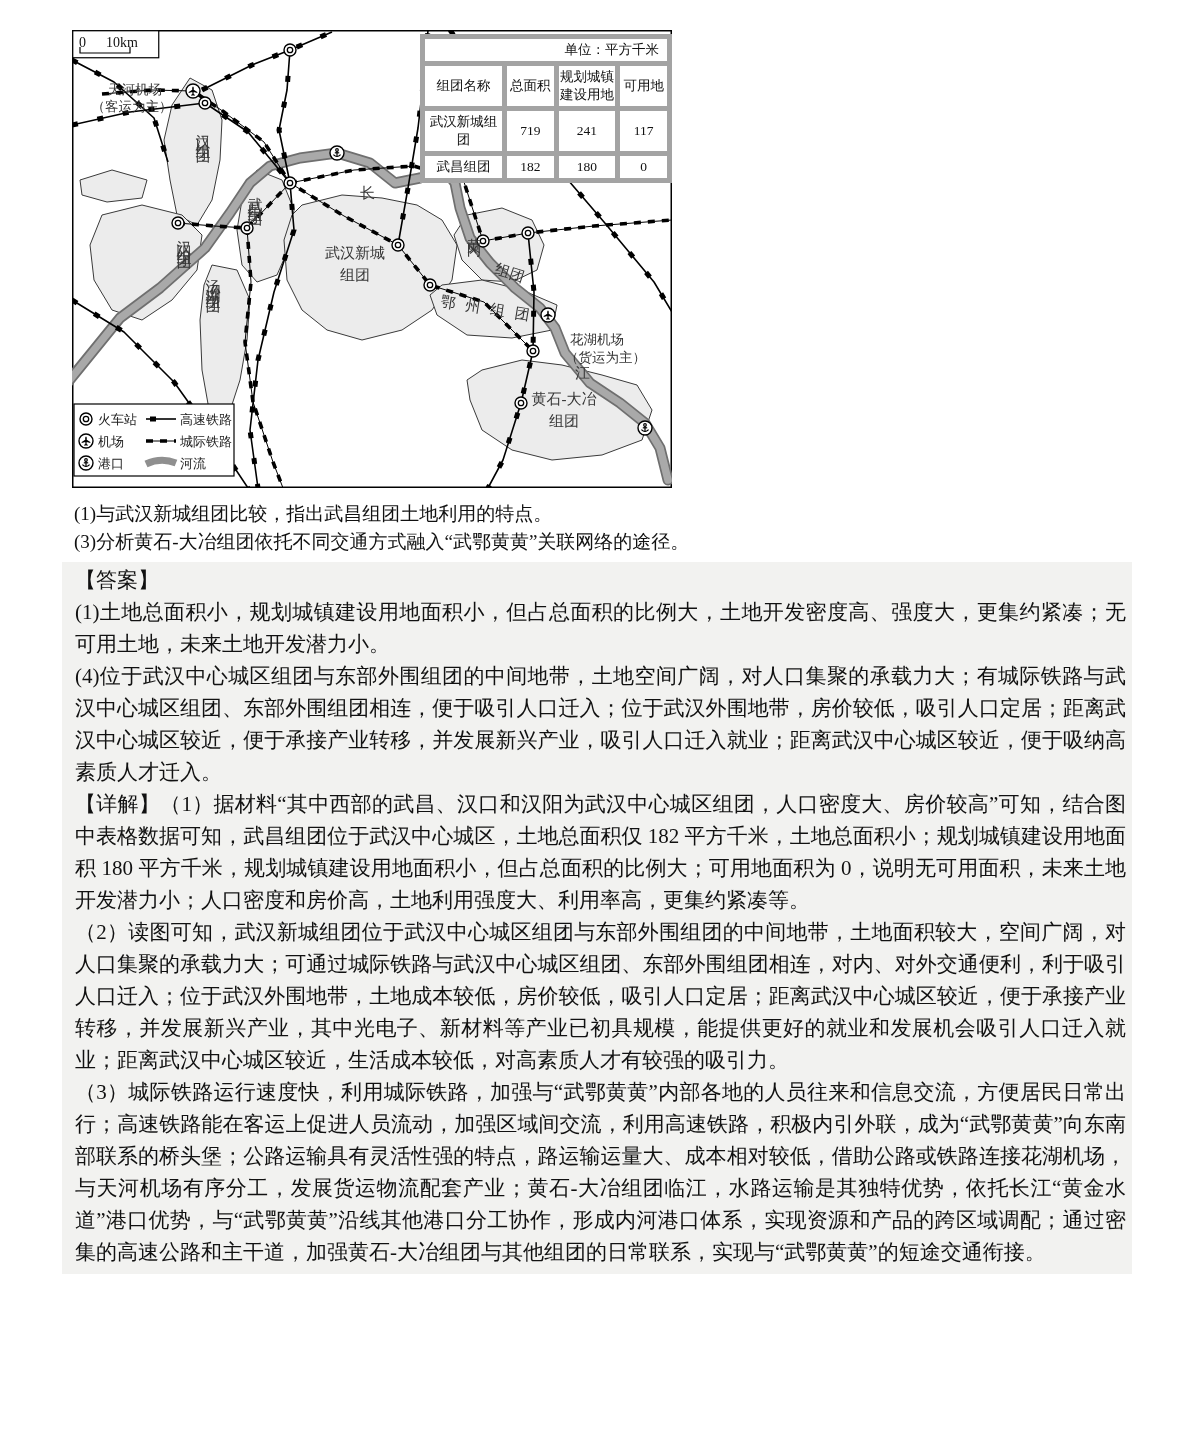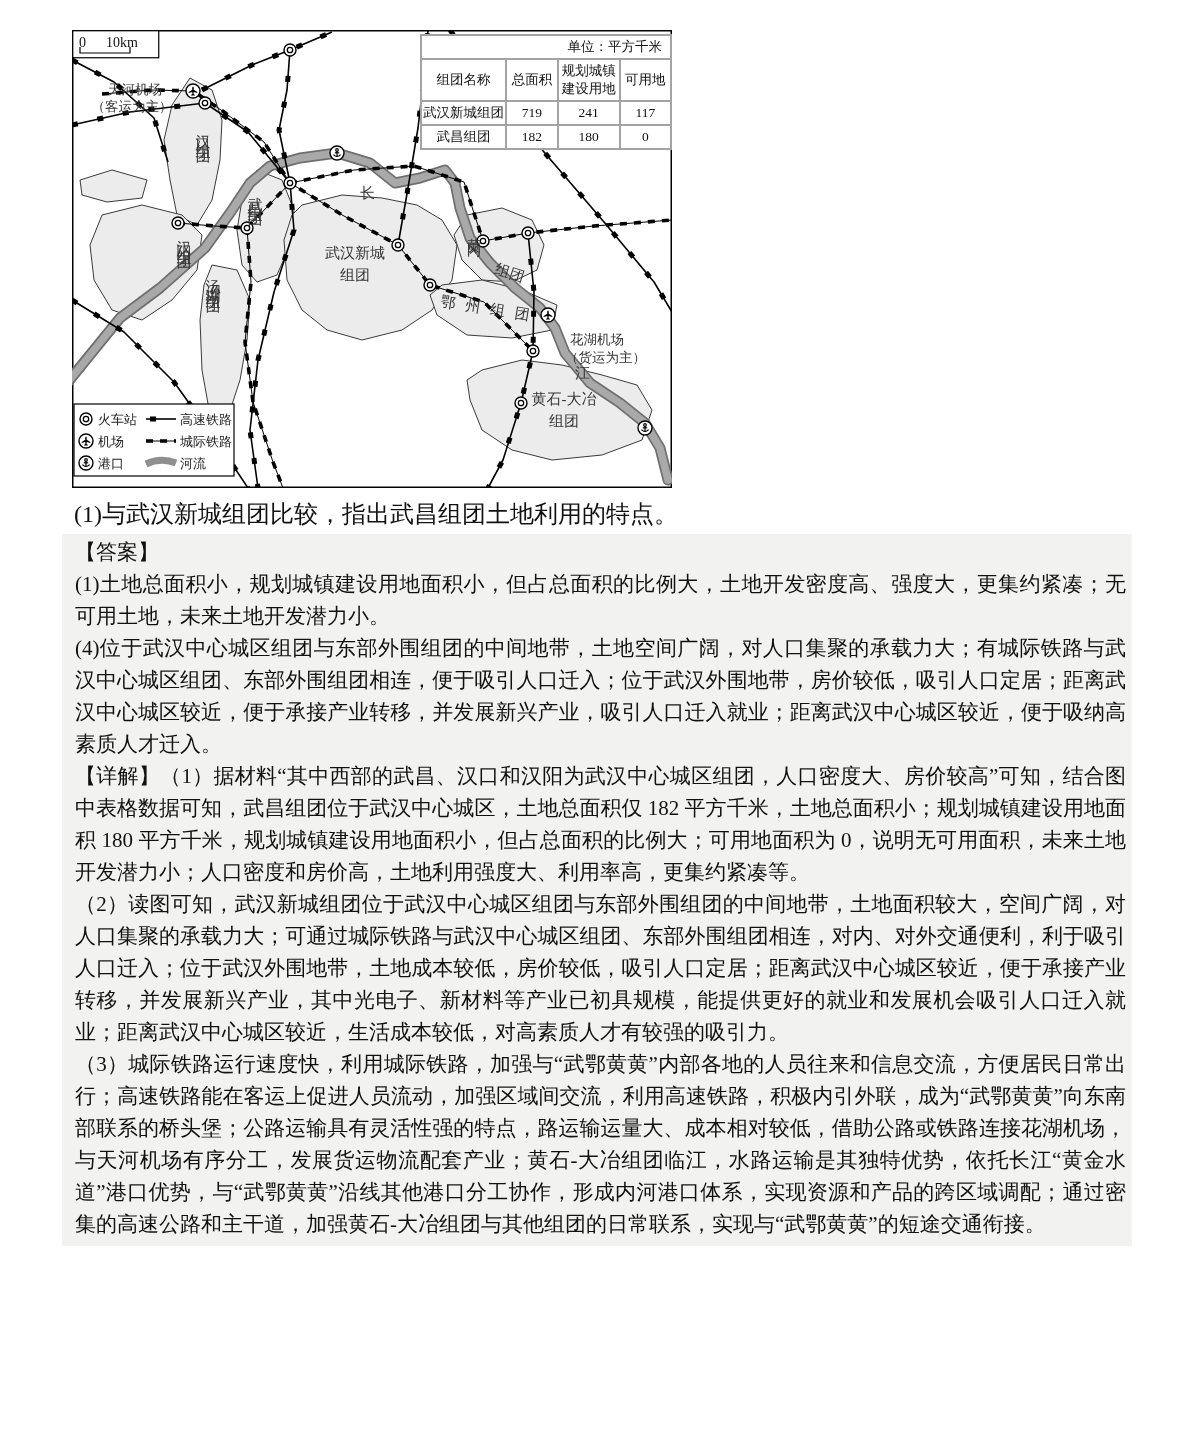--- a/index.html
+++ b/index.html
@@ -21,25 +21,25 @@
   .ic-dash { fill:none; stroke:#000; stroke-width:3.6; stroke-dasharray:7 7; }
   .maplabel { fill:#353535; font-size:15px; font-family:"Liberation Serif","DejaVu Serif",serif; }
   .vt { writing-mode:tb; letter-spacing:5px; }
   .small { font-size:13.5px; }
   .legend-box,.scale-box { fill:#fff; stroke:#000; stroke-width:1.2; }
   .legend-text { fill:#222; font-size:13px; }
   .thin { fill:none; stroke:#000; stroke-width:1.2; }
   
   .map-table { position:absolute; left:348px; top:4px; width:252px; background:#fff; }
   .map-table table { border-collapse:collapse; width:100%; font-size:13.5px; }
-  .map-table td,.map-table th { border:2px solid #a3a3a3; text-align:center; padding:2px 1px; font-weight:normal; color:#111;font-family:Liberation Serif, serif; }
+  .map-table td,.map-table th { border:5px solid #a3a3a3; text-align:center; padding:2px 1px; font-weight:normal; color:#111;font-family:Liberation Serif, serif; }
   .map-table .unit-cell { text-align:right; padding-right:8px; }
   .map-table th.wide { width:88px; } .map-table th.narrow { width:50px; } .map-table th.mid { width:62px; }
   
-  .questions { margin:12px 64px 0 74px; font-size:24px; line-height:28px; }
+  .questions { margin:12px 64px 0 74px; font-size:19px; line-height:28px; }
   .questions p { margin:0; }
   .answer-block {
     margin:6px 58px 0 62px; padding:2px 6px 6px 13px;
     background:#f2f2f0; font-size:21px; line-height:32px;
   }
   .answer-block p { margin:0; text-align:justify; }
 </style>
 </head>
 <body>
 
@@ -166,20 +166,21 @@
         <td>180</td>
         <td>0</td>
       </tr>
     </tbody>
       </table>
   </div>
 </div>
 
 <div class="questions">
   <p>(1)与武汉新城组团比较，指出武昌组团土地利用的特点。</p>
+  <p>(3)分析黄石-大冶组团依托不同交通方式融入“武鄂黄黄”关联网络的途径。</p>
 </div>
 
 <div class="answer-block">
   <p>【答案】</p>
   <p>(1)土地总面积小，规划城镇建设用地面积小，但占总面积的比例大，土地开发密度高、强度大，更集约紧凑；无可用土地，未来土地开发潜力小。</p>
   <p>(4)位于武汉中心城区组团与东部外围组团的中间地带，土地空间广阔，对人口集聚的承载力大；有城际铁路与武汉中心城区组团、东部外围组团相连，便于吸引人口迁入；位于武汉外围地带，房价较低，吸引人口定居；距离武汉中心城区较近，便于承接产业转移，并发展新兴产业，吸引人口迁入就业；距离武汉中心城区较近，便于吸纳高素质人才迁入。</p>
   <p><span>【详解】</span><span>（1）据材料“其中西部的武昌、汉口和汉阳为武汉中心城区组团，人口密度大、房价较高”可知，结合图中表格数据可知，武昌组团位于武汉中心城区，土地总面积仅 182 平方千米，土地总面积小；规划城镇建设用地面积 180 平方千米，规划城镇建设用地面积小，但占总面积的比例大；可用地面积为 0，说明无可用面积，未来土地开发潜力小；人口密度和房价高，土地利用强度大、利用率高，更集约紧凑等。</span></p>
   <p>（2）读图可知，武汉新城组团位于武汉中心城区组团与东部外围组团的中间地带，土地面积较大，空间广阔，对人口集聚的承载力大；可通过城际铁路与武汉中心城区组团、东部外围组团相连，对内、对外交通便利，利于吸引人口迁入；位于武汉外围地带，土地成本较低，房价较低，吸引人口定居；距离武汉中心城区较近，便于承接产业转移，并发展新兴产业，其中光电子、新材料等产业已初具规模，能提供更好的就业和发展机会吸引人口迁入就业；距离武汉中心城区较近，生活成本较低，对高素质人才有较强的吸引力。</p>
   <p>（3）城际铁路运行速度快，利用城际铁路，加强与“武鄂黄黄”内部各地的人员往来和信息交流，方便居民日常出行；高速铁路能在客运上促进人员流动，加强区域间交流，利用高速铁路，积极内引外联，成为“武鄂黄黄”向东南部联系的桥头堡；公路运输具有灵活性强的特点，路运输运量大、成本相对较低，借助公路或铁路连接花湖机场，与天河机场有序分工，发展货运物流配套产业；黄石-大冶组团临江，水路运输是其独特优势，依托长江“黄金水道”港口优势，与“武鄂黄黄”沿线其他港口分工协作，形成内河港口体系，实现资源和产品的跨区域调配；通过密集的高速公路和主干道，加强黄石-大冶组团与其他组团的日常联系，实现与“武鄂黄黄”的短途交通衔接。</p>
 </div>

